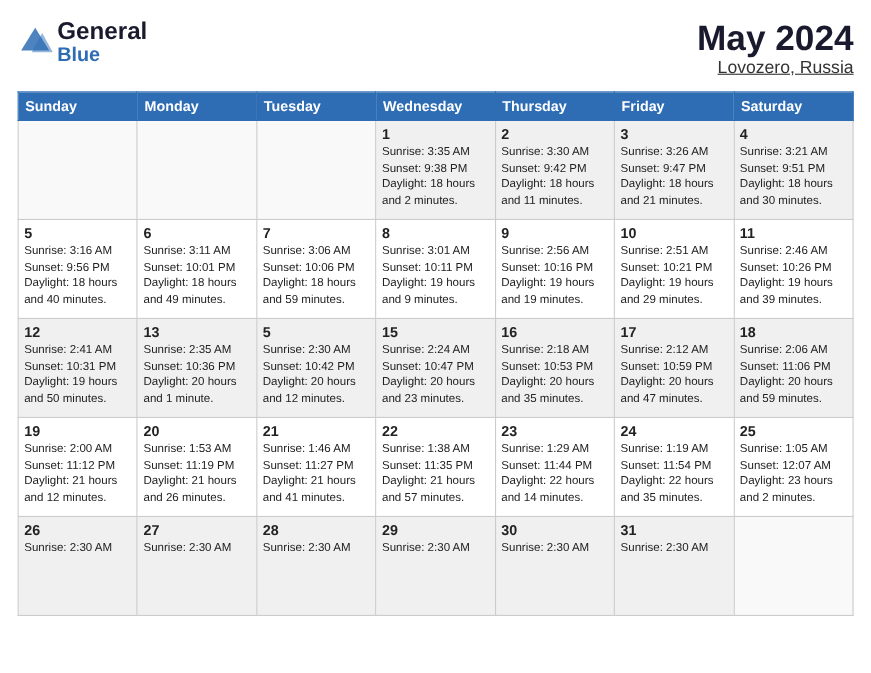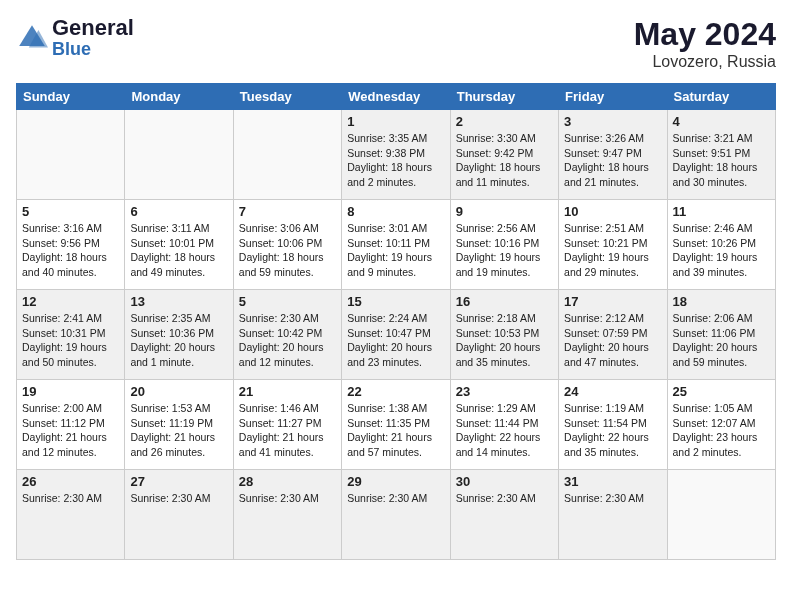--- a/index.html
+++ b/index.html
@@ -34,20 +34,21 @@
       text-align: right;
     }
     .month-year {
       font-size: 32px;
       font-weight: bold;
       color: #1a1a2e;
     }
     .location {
       font-size: 16px;
       color: #333;
+      text-decoration: underline;
     }
     table {
       width: 100%;
       border-collapse: collapse;
       table-layout: fixed;
     }
     th {
       background-color: #2e6db4;
       color: #fff;
       text-align: left;
@@ -230,21 +231,21 @@
         <td class="shaded">
           <div class="day-num">16</div>
           <div class="day-info">Sunrise: 2:18 AM
 Sunset: 10:53 PM
 Daylight: 20 hours
 and 35 minutes.</div>
         </td>
         <td class="shaded">
           <div class="day-num">17</div>
           <div class="day-info">Sunrise: 2:12 AM
-Sunset: 07:59 PM
+Sunset: 10:59 PM
 Daylight: 20 hours
 and 47 minutes.</div>
         </td>
         <td class="shaded">
           <div class="day-num">18</div>
           <div class="day-info">Sunrise: 2:06 AM
 Sunset: 11:06 PM
 Daylight: 20 hours
 and 59 minutes.</div>
         </td>

